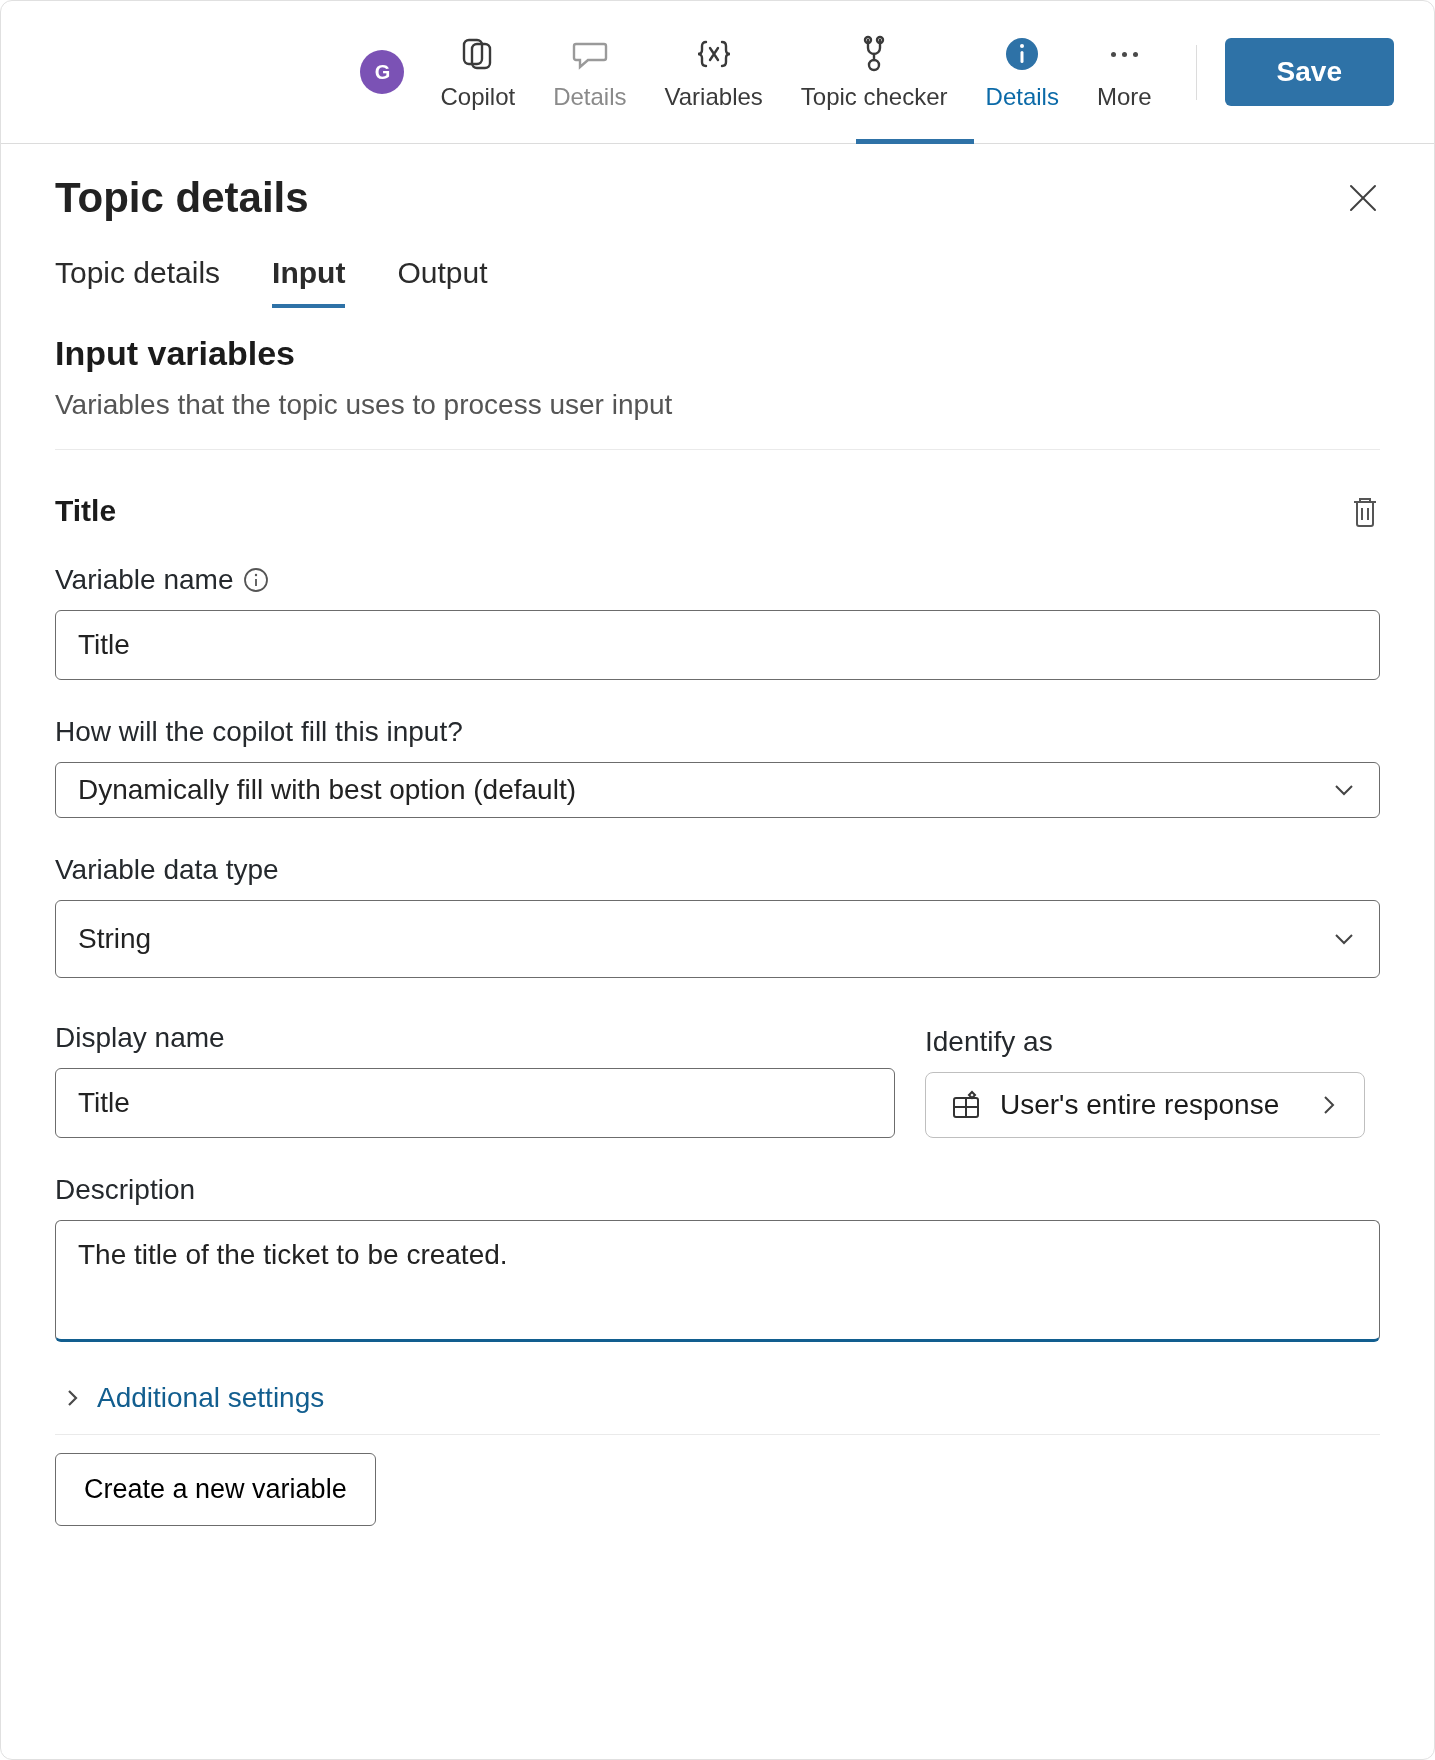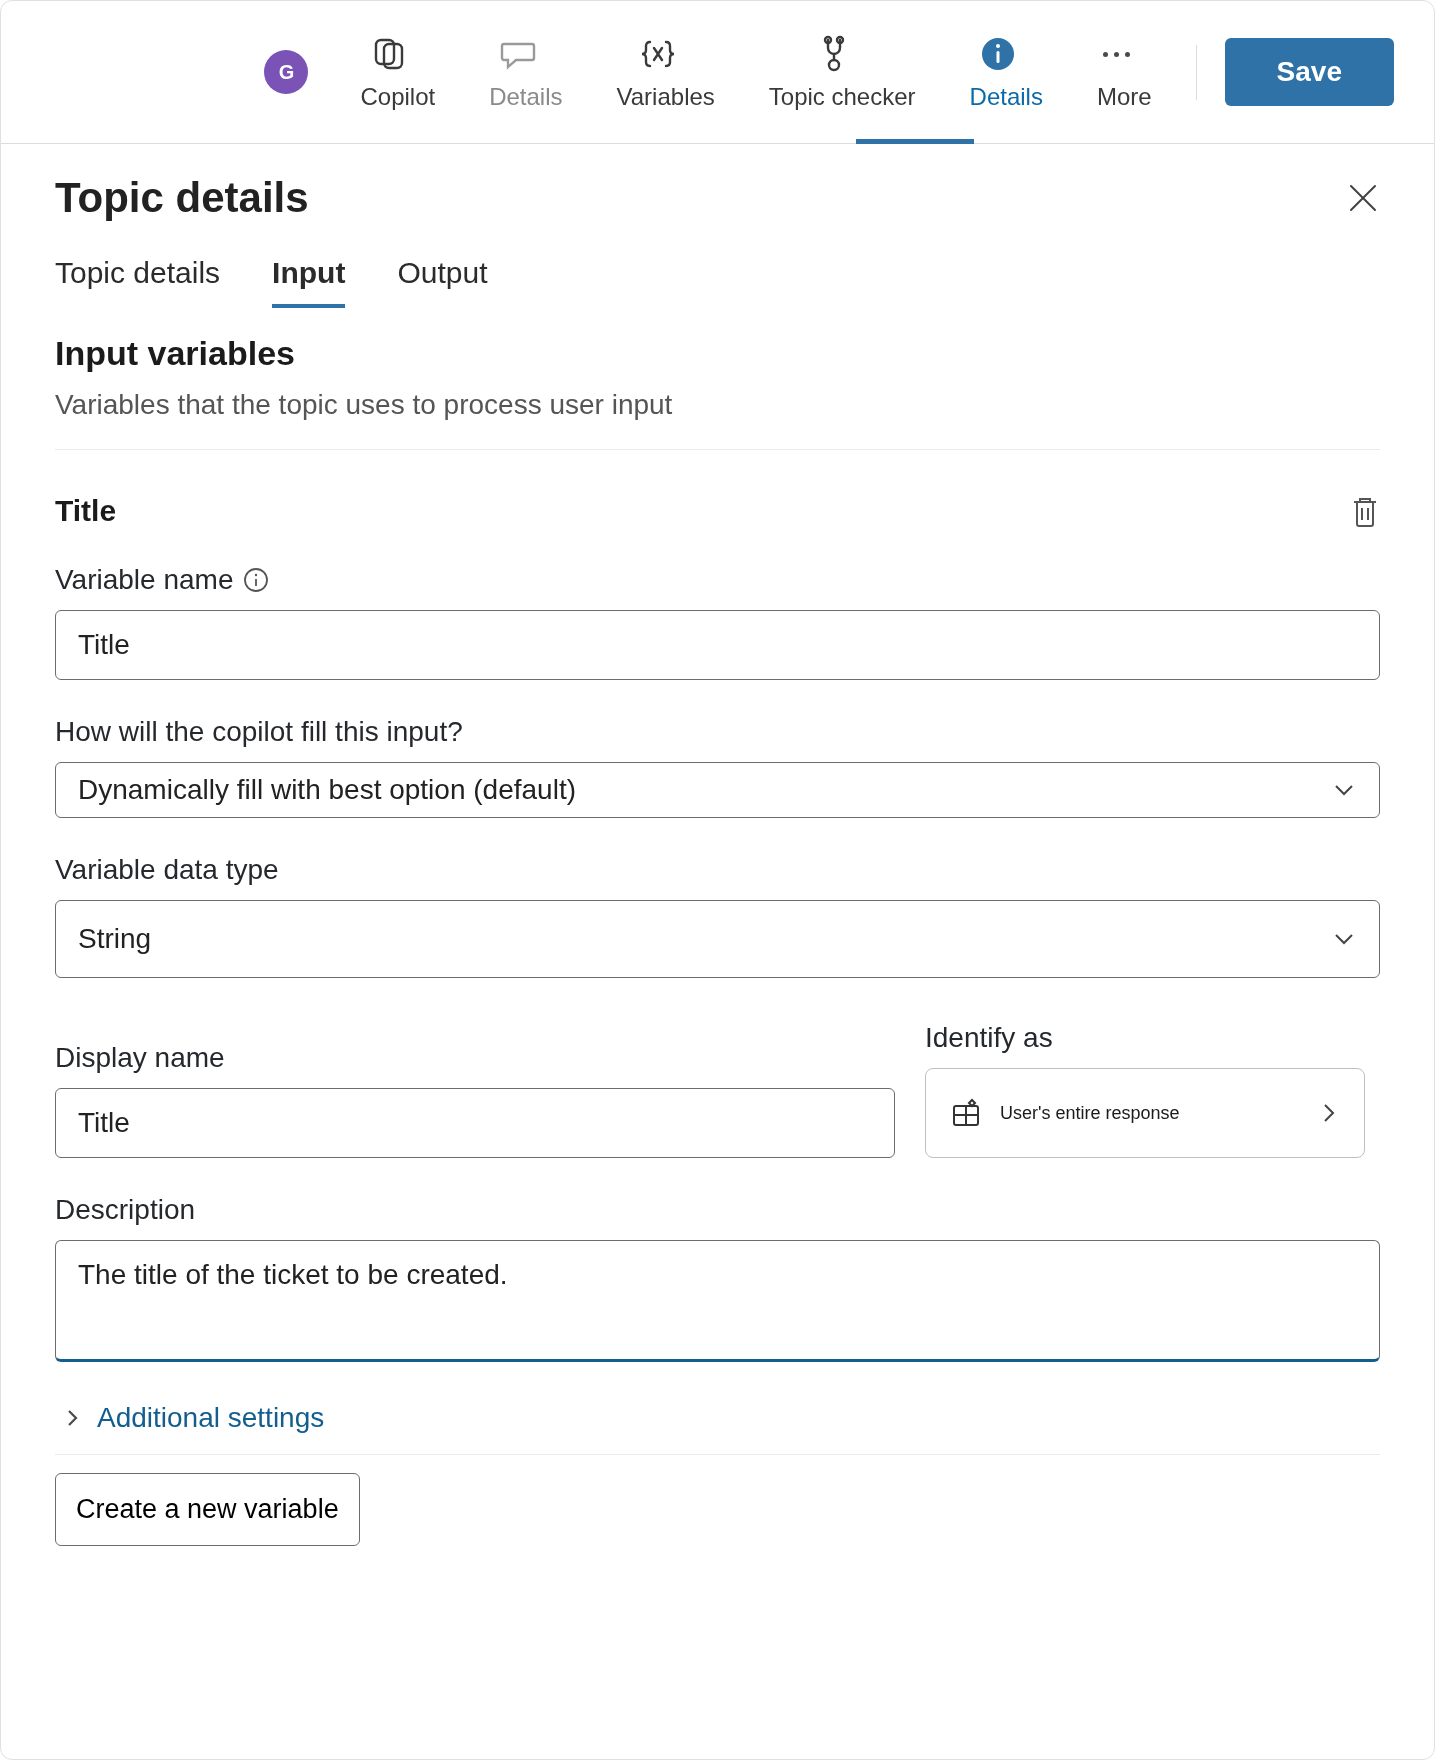--- a/index.html
+++ b/index.html
@@ -4,21 +4,21 @@
 <style>
   * { box-sizing: border-box; }
   html, body { margin:0; padding:0; font-family: "Segoe UI", -apple-system, BlinkMacSystemFont, sans-serif; color:#1b1b1b; background:#fff; }
   .frame { width:1435px; height:1760px; border:1px solid #e0e0e0; border-radius:12px; margin:0 auto; position:relative; background:#fff; overflow:hidden; }
 
   
   .toolbar { height:143px; border-bottom:1px solid #dcdcdc; display:flex; align-items:center; justify-content:flex-end; padding:0 40px 0 260px; gap:6px; }
   .tool { display:flex; flex-direction:column; align-items:center; justify-content:center; padding:0 16px; height:100px; cursor:pointer; font-size:24px; color:#3a3a3a; }
   .tool.disabled { color:#8a8a8a; cursor:default; }
   .tool.active { color:#0b6aa8; }
-  .tool-label { margin-top:8px;margin-left:16px; }
+  .tool-label { margin-top:8px; }
   .icon { display:flex; align-items:center; justify-content:center; width:42px; height:42px; }
   .avatar { width:44px; height:44px; border-radius:50%; background:#7b52b5; color:#fff; display:flex; align-items:center; justify-content:center; font-size:20px; font-weight:600; margin-right:14px; }
   .active-underline { width:118px; height:5px; background:#2e72a7; position:absolute; top:138px; }
   .vdiv { width:1px; height:55px; background:#dcdcdc; margin:0 22px; }
   .save-btn { background:#2e72a7; color:#fff; font-size:28px; font-weight:600; border:none; border-radius:6px; padding:18px 52px; cursor:pointer; }
   .dots { display:flex; gap:6px; justify-content:center; }
   .dot { width:5px; height:5px; border-radius:50%; background:#4a4a4a; }
 
   
   .panel { padding:30px 54px 40px 54px; }
@@ -44,26 +44,26 @@
     width:100%; border:1px solid #6c6c6c; border-radius:6px; background:#fff;
     font-size:28px; color:#222; padding:18px 22px; font-family:inherit;
   }
   .input-text { height:70px; }
   .select-box { height:56px; display:flex; align-items:center; justify-content:space-between; cursor:pointer; }
   .textarea-box { height:122px; resize:none; border-bottom:3px solid #125e8f; }
 
   .row-2 { display:flex; gap:30px; align-items:flex-end; }
   .col { display:flex; flex-direction:column; }
   .col.grow { flex:1; }
-  .identify-box { border:1px solid #bfbfbf; border-radius:8px; height:90px; display:flex; align-items:center; gap:18px; padding:0 24px; font-size:18px; cursor:pointer; min-width:440px; }
+  .identify-box { border:1px solid #bfbfbf; border-radius:8px; height:66px; display:flex; align-items:center; gap:18px; padding:0 24px; font-size:28px; cursor:pointer; min-width:440px; }
 
   .expand-link { display:flex; align-items:center; gap:14px; color:#125e8f; font-size:28px; font-weight:500; margin:36px 0 20px; cursor:pointer; padding-left:8px;}
   .chev { color:#4a4a4a; }
 
-  .create-btn { border:1px solid #6c6c6c; border-radius:6px; background:#fff; font-size:27px; padding:20px 20px; cursor:pointer; font-family:inherit; }
+  .create-btn { border:1px solid #6c6c6c; border-radius:6px; background:#fff; font-size:27px; padding:20px 28px; cursor:pointer; font-family:inherit; }
 
   svg { display:block; }
 </style>
 </head>
 <body>
 
 <div class="frame">
 
   <div class="toolbar">
 

